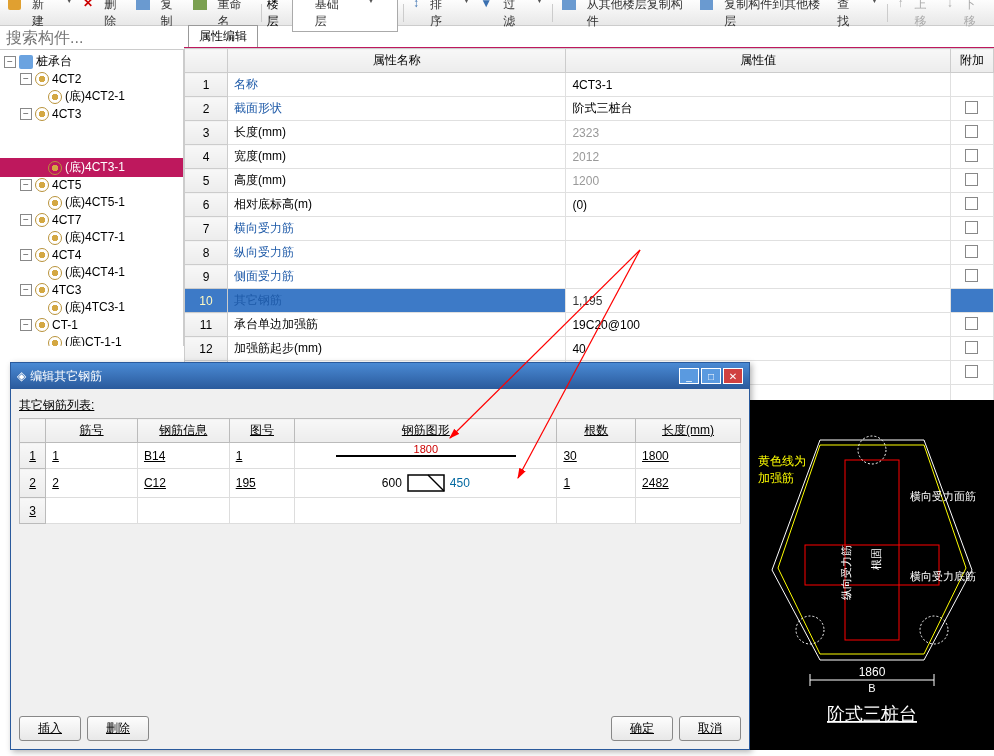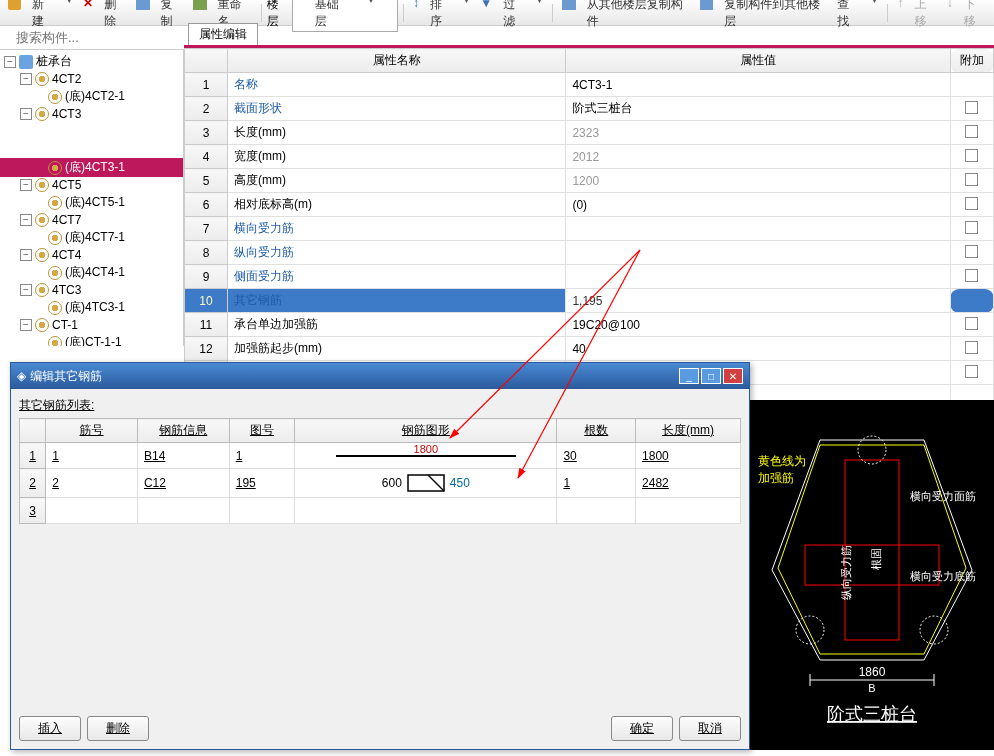--- a/index.html
+++ b/index.html
@@ -12,43 +12,43 @@
     .tb-icon { width: 14px; height: 14px; display: inline-block; }
     .dropdown-arrow { font-size: 8px; color: #555; }
     .disabled { color: #aaa; }
     
     
     .main { display: flex; height: 320px; }
     
     
     .sidebar { width: 184px; border-right: 1px solid #ccc; display: flex; flex-direction: column; }
     .search-box { display: flex; border-bottom: 1px solid #ccc; height: 24px; }
-    .search-input { flex: 1; border: none; padding: 0 16px; font-size: 13px; color: #888; outline: none; }
+    .search-input { flex: 1; border: none; padding: 0 6px; font-size: 16px; color: #888; outline: none; }
     .search-btn { width: 24px; border-left: 1px solid #ccc; display: flex; align-items: center; justify-content: center; cursor: pointer; color: #5a9de0; }
     
     .tree { flex: 1; overflow: auto; padding: 2px 0; }
     .tree-node { display: flex; align-items: center; padding: 1px 4px; cursor: pointer; white-space: nowrap; }
     .tree-toggle { width: 12px; height: 12px; border: 1px solid #888; display: flex; align-items: center; justify-content: center; font-size: 10px; line-height: 1; margin-right: 3px; color: #555; }
     .tree-spacer { display: inline-block; }
     .tree-icon { width: 14px; height: 14px; margin-right: 3px; display: inline-block; }
     .tree-icon.gear { background: radial-gradient(circle, #d4a843 40%, transparent 41%); border: 1px solid #b8923a; border-radius: 50%; }
     .tree-icon.folder { background: #6ba3e0; border-radius: 2px; }
     .tree-selected { background: #be185d; color: #fff; margin-top: 36px; }
     
     
     .props { flex: 1; display: flex; flex-direction: column; }
-    .props-tab { height: 22px; display: flex; align-items: flex-end; border-bottom: 3px solid #be185d; padding-left: 4px; }
+    .props-tab { height: 22px; display: flex; align-items: flex-end; border-bottom: 1px solid #be185d; padding-left: 4px; }
     .tab { border: 1px solid #999; border-bottom: none; padding: 2px 10px; background: #fff; font-size: 12px; }
     .props-table { border-collapse: collapse; width: 100%; }
     .props-table th { background: linear-gradient(#f8f8f8, #ececec); border: 1px solid #ccc; padding: 3px 6px; font-weight: normal; text-align: center; }
     .props-table td { border: 1px solid #e0e0e0; padding: 3px 6px; height: 18px; }
     .props-table .row-num { background: linear-gradient(#f8f8f8, #ececec); text-align: center; width: 28px; border: 1px solid #ccc; }
     .props-table .prop-name { width: 220px; }
     .props-table .prop-value { width: 250px; }
-    .props-table .prop-extra { width: 28px; text-align: center; border-radius: 9px; }
+    .props-table .prop-extra { width: 28px; text-align: center; }
     .blue-text { color: #1e5aa8; }
     .gray-text { color: #999; }
     .row-selected td { background: #3d7ac7; color: #fff; }
     .row-selected .row-num { background: #3d7ac7; color: #fef9c3; }
     .row-selected td.white-cell { background: #fff; color: #333; }
     .plus-box { display: inline-block; width: 11px; height: 11px; border: 1px solid #888; text-align: center; line-height: 9px; font-size: 10px; margin-right: 3px; }
     .checkbox-sq { display: inline-block; width: 13px; height: 13px; border: 1px solid #888; background: #fff; }
     
     
     .dialog { position: absolute; left: 10px; top: 362px; width: 740px; height: 388px; border: 1px solid #2a5a9c; background: #f0f0f0; box-shadow: 2px 2px 6px rgba(0,0,0,0.3); }

